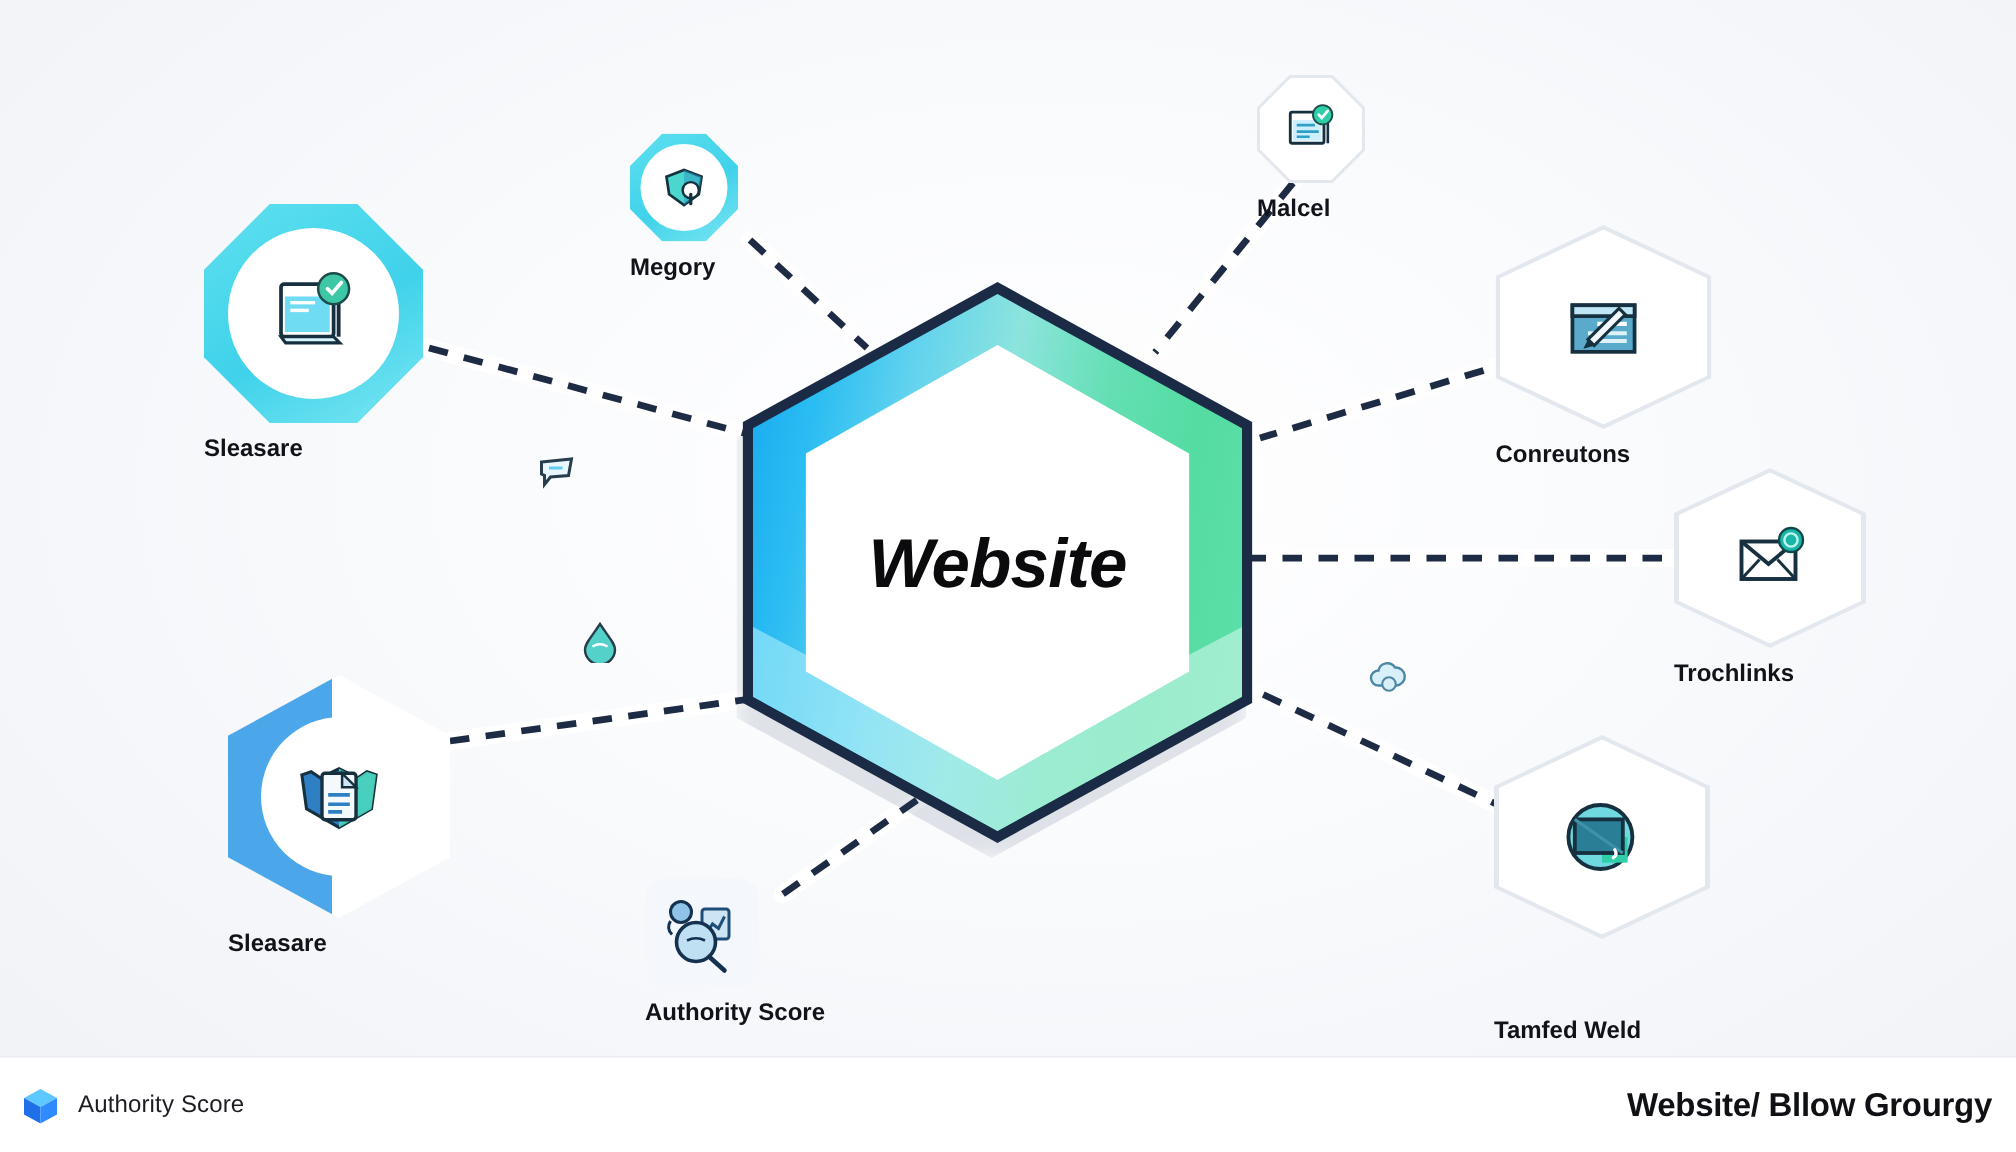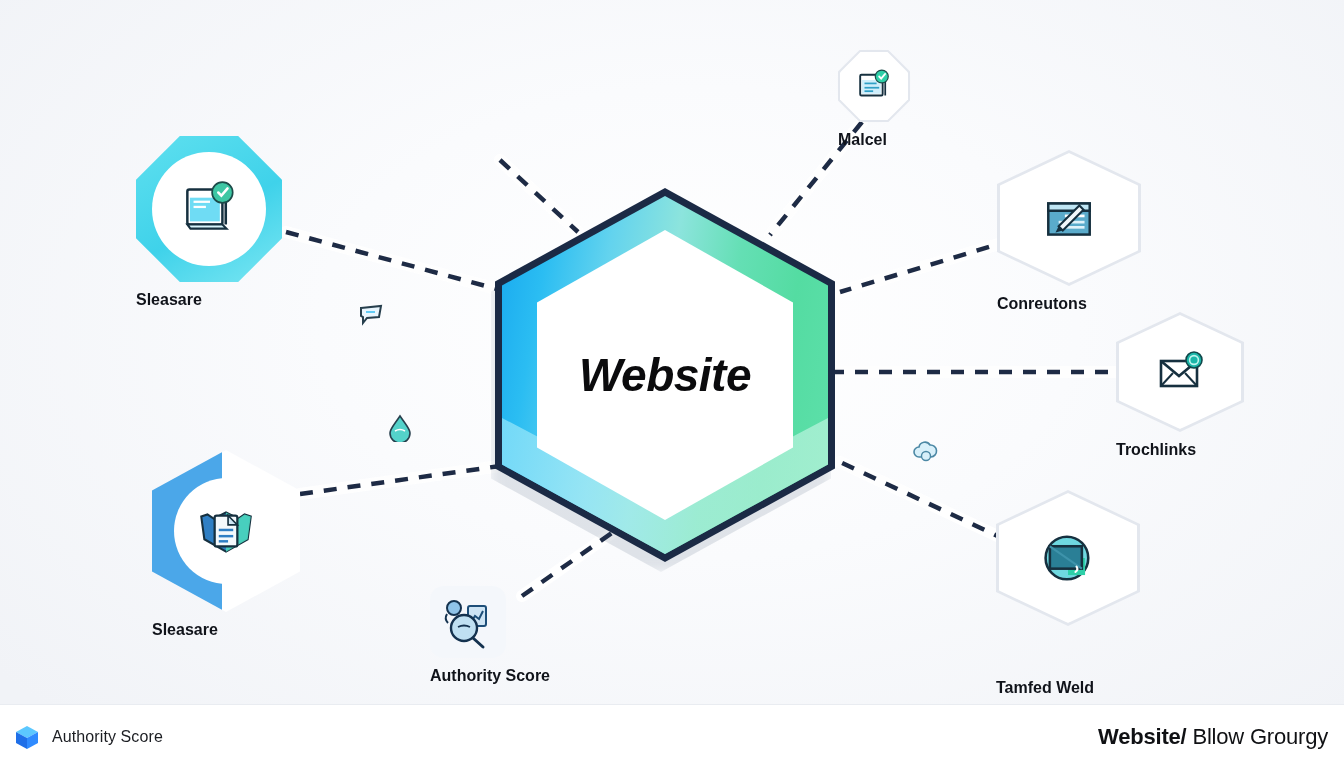--- a/index.html
+++ b/index.html
@@ -205,21 +205,21 @@
   .footer-right {
     font-size: 22px;
     color: #101114;
     white-space: nowrap;
     letter-spacing: -0.2px;
   }
   .footer-right .bold {
     font-weight: bold;
   }
   .footer-right .light {
-    font-weight: normal;
+    font-weight: bold;
     text-align: center;
   }
 </style>
 </head>
 <body>
 
 <div id="canvas">
 
   <div id="stage">
 
@@ -277,20 +277,36 @@
             <path d="M47 17 L47 47 L49.5 47 L49.5 17 Z" fill="#16303f"></path>
             <path d="M11 47 L45 47 L49 51 L14 51 Z" fill="#d8f6fd" stroke="#16303f" stroke-width="2"></path>
             <circle cx="45" cy="16" r="10" fill="#3ec7a4" stroke="#1c4b49" stroke-width="1.6"></circle>
             <path d="M41 16 l3 3 l6 -7" fill="none" stroke="#ffffff" stroke-width="2.4" stroke-linecap="round"></path>
           </svg>
         </div>
       </div>
       <div class="node-label">Sleasare</div>
     </div>
 
+    <div class="node" style="left:420px; top:89px; width:100px;">
+      <div class="node-shape" style="width:72px;height:72px;">
+        <div class="glow-cyan"></div>
+        <div class="plate octclip plate-cyan"></div>
+        <div class="disc" style="left:7px;top:7px;width:58px;height:58px;"></div>
+        <div class="icon-wrap">
+          <svg width="36" height="36" viewBox="0 0 40 40">
+            <path d="M7 12 L20 7 L33 12 L31 25 L20 33 L9 25 Z" fill="#4bd6cf" stroke="#14333f" stroke-width="2"></path>
+            <path d="M20 7 L33 12 L31 25 L20 33 Z" fill="#2f9fc6" opacity="0.55"></path>
+            <circle cx="25" cy="22" r="6" fill="#ffffff" stroke="#14333f" stroke-width="1.8"></circle>
+            <path d="M25 25 l0 7" stroke="#14333f" stroke-width="2.4" stroke-linecap="round"></path>
+          </svg>
+        </div>
+      </div>
+      <div class="node-label">Megory</div>
+    </div>
 
     <div class="node" style="left:838px; top:50px; width:100px;">
       <div class="node-shape" style="width:72px;height:72px;">
         <div class="glow-soft"></div>
         <div class="plate octclip plate-border"></div>
         <div class="plate octclip plate-white" style="inset:2px;"></div>
         <div class="disc" style="left:8px;top:8px;width:56px;height:56px;"></div>
         <div class="icon-wrap">
           <svg width="38" height="38" viewBox="0 0 44 44">
             <rect x="6" y="9" width="26" height="24" rx="1.5" fill="#ffffff" stroke="#16303f" stroke-width="2.2"></rect>

